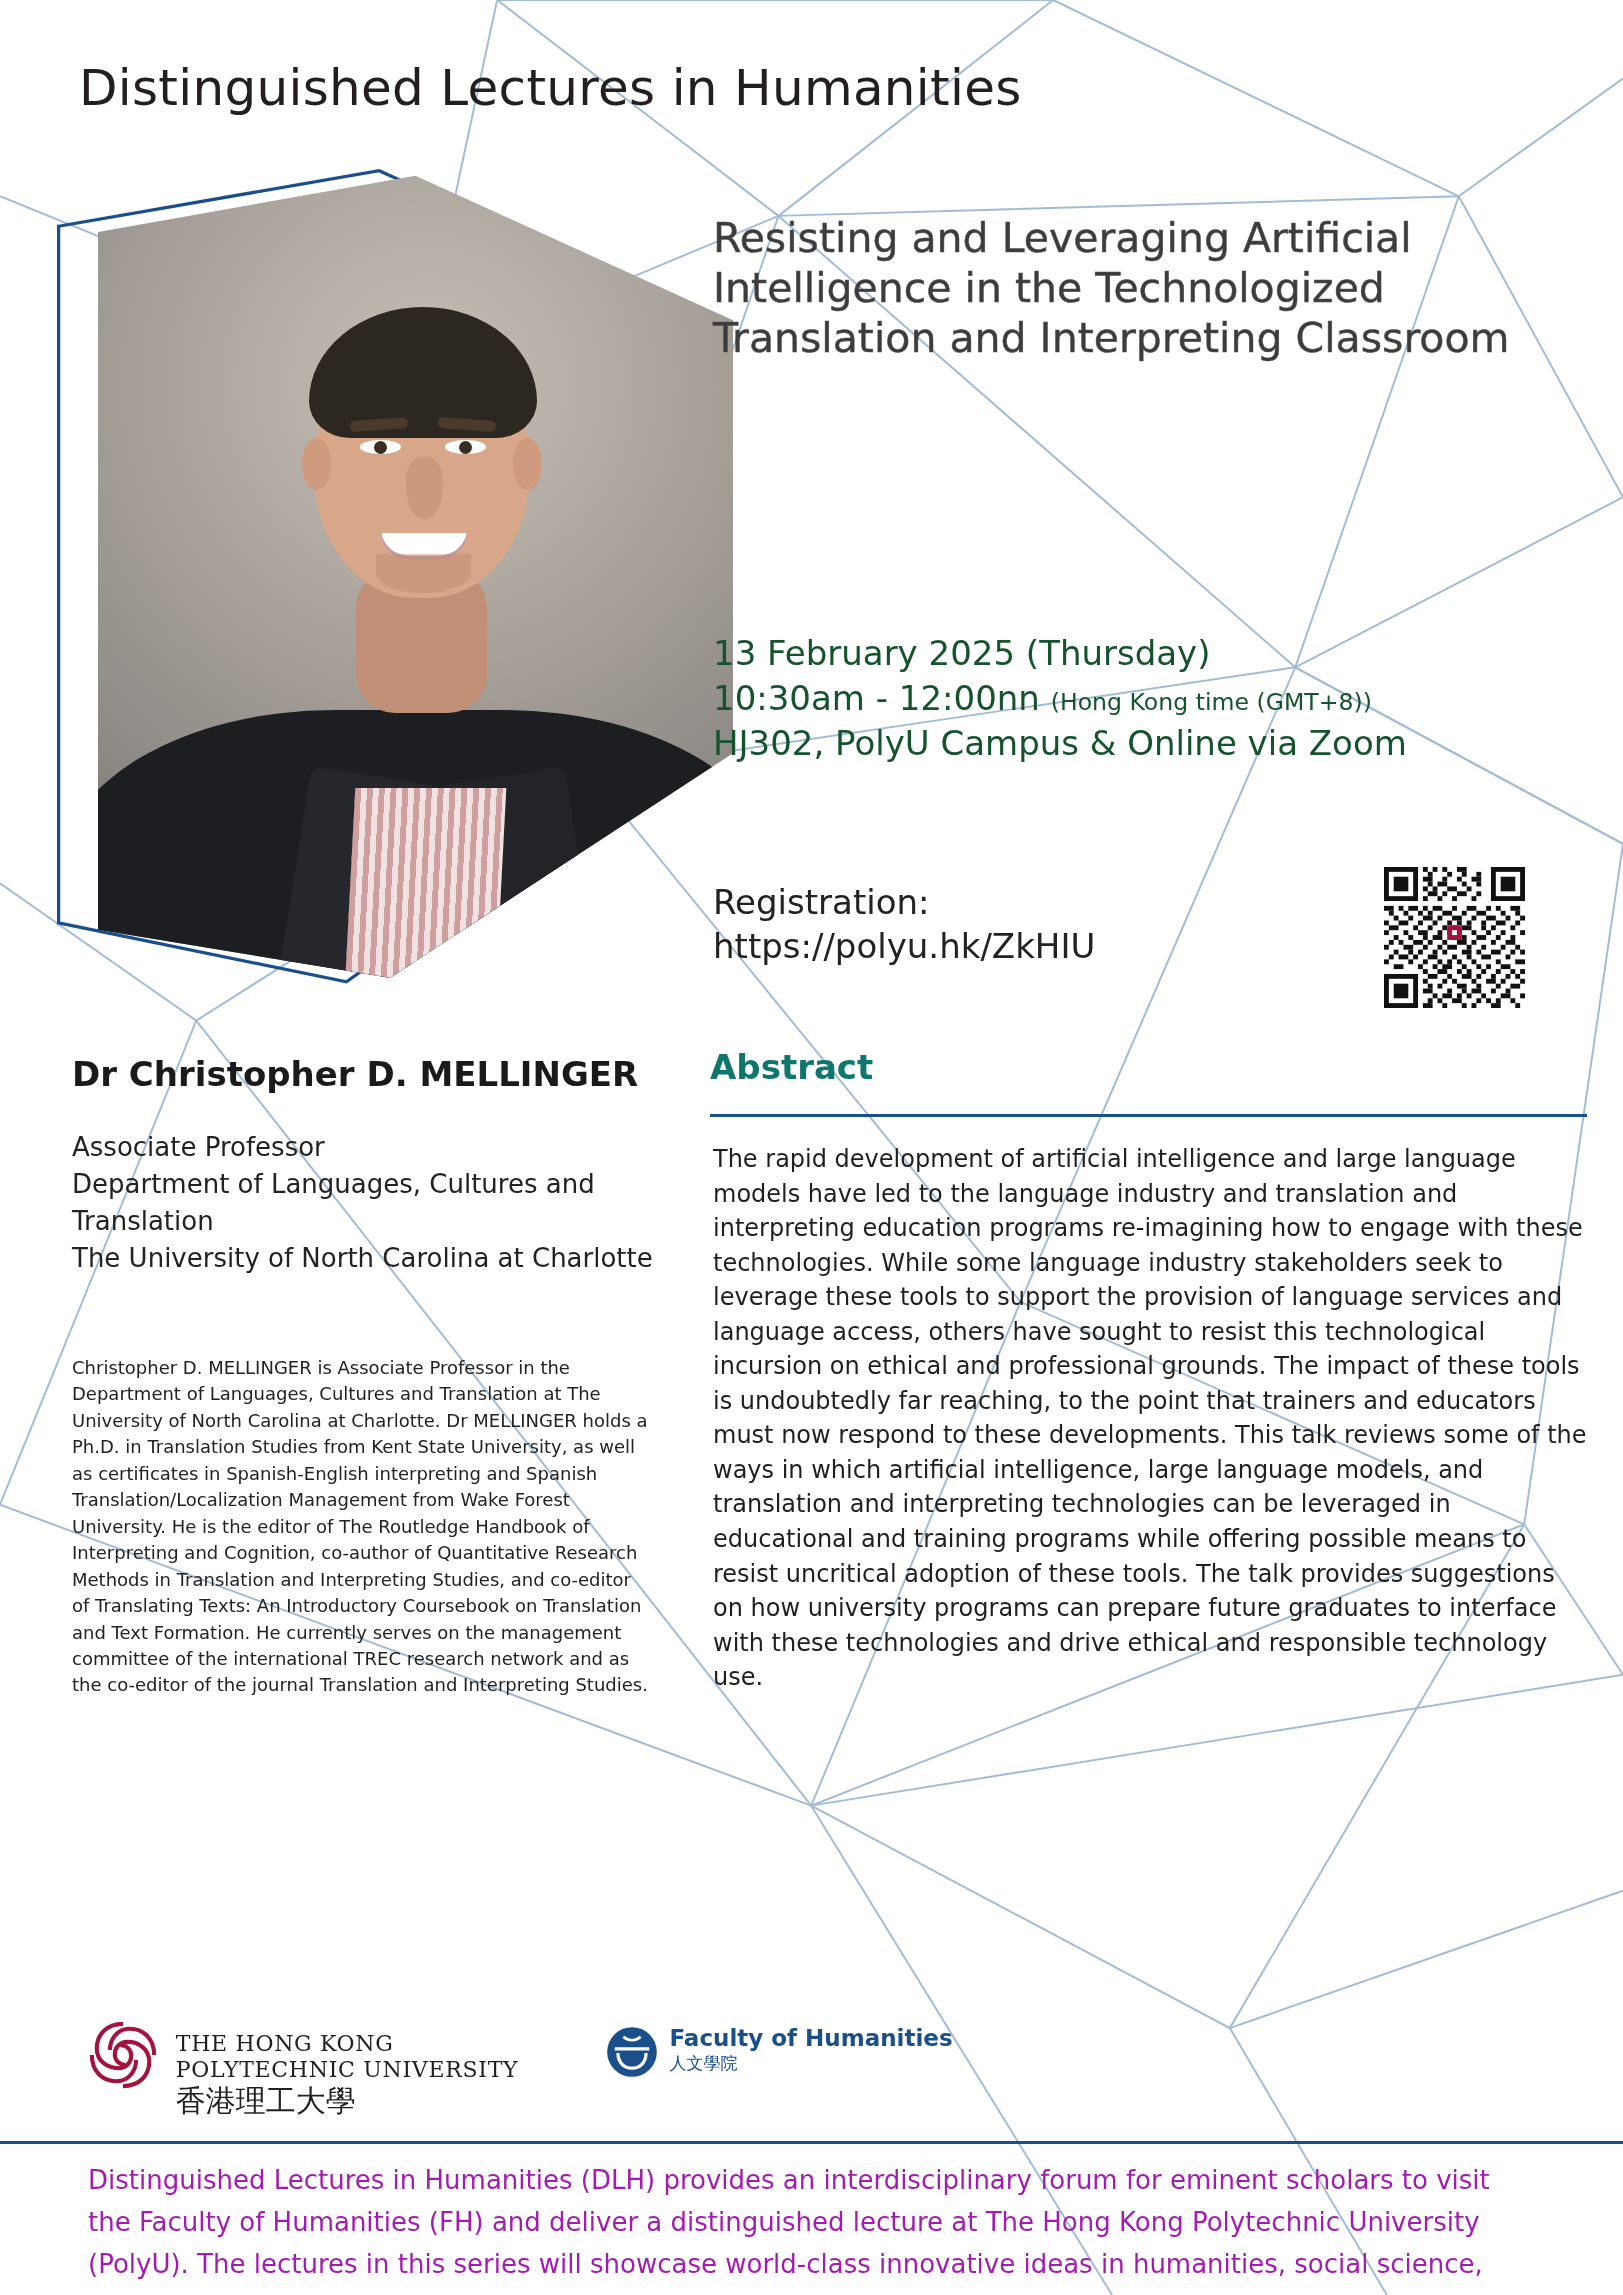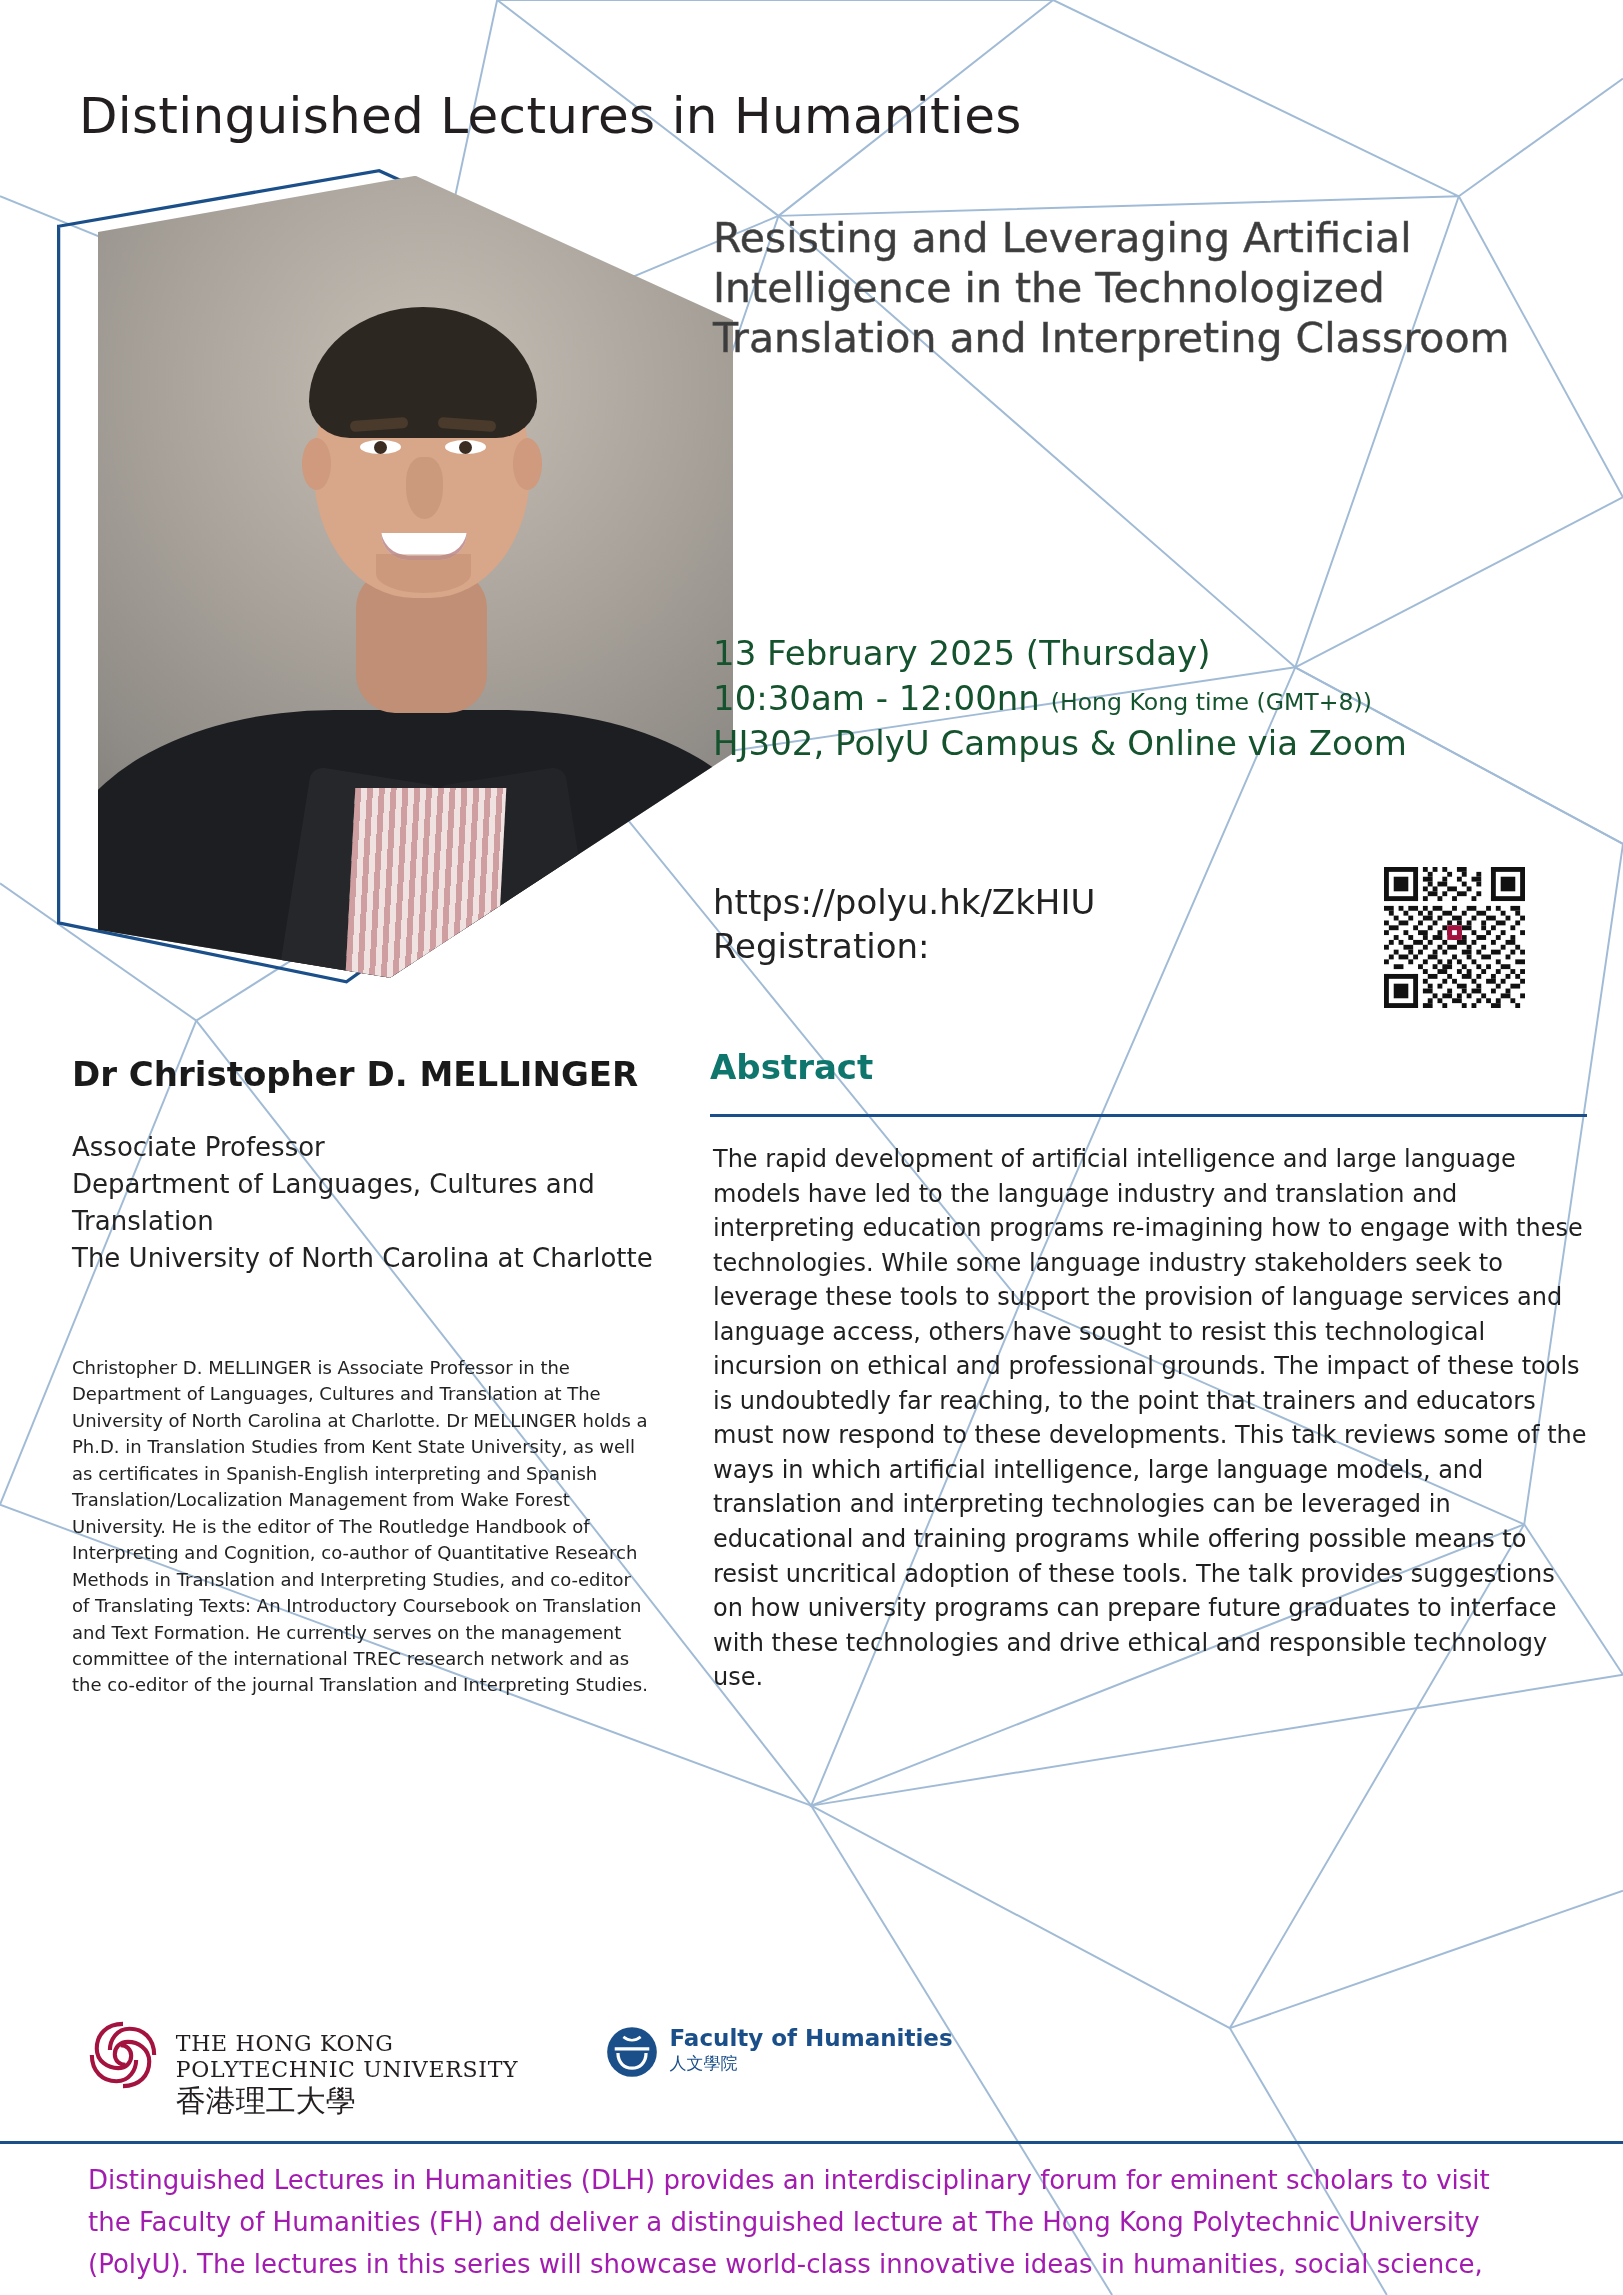--- a/index.html
+++ b/index.html
@@ -34,21 +34,20 @@
   
   #page-title {
     position: absolute;
     left: 79px;
     top: 59px;
     font-size: 50px;
     font-weight: 400;
     letter-spacing: 0.3px;
     color: #231f20;
     font-family: "DejaVu Sans", sans-serif;
-    margin-top: 28px;
   }
 
   
   #portrait-wrap {
     position: absolute;
     left: 39px;
     top: 164px;
     width: 654px;
     height: 851px;
   }
@@ -411,22 +410,22 @@
 <div id="talk-meta" class="layer">
   <div>13 February 2025 (Thursday)</div>
   <div>
     <span>10:30am - 12:00nn</span>
     <span class="small">(Hong Kong time (GMT+8))</span>
   </div>
   <div>HJ302, PolyU Campus &amp; Online via Zoom</div>
 </div>
 
 <div id="registration" class="layer">
+  <div>Registration:</div>
   <div>https://polyu.hk/ZkHIU</div>
-  <div>Registration:</div>
 </div>
 
 <svg id="qr" class="layer" viewBox="0 0 29 29">
   <rect width="29" height="29" fill="#ffffff"></rect>
   <g fill="#111111">
     <rect x="0" y="0" width="7" height="1"></rect>
       <rect x="0" y="6" width="7" height="1"></rect>
     <rect x="0" y="0" width="1" height="7"></rect>
       <rect x="6" y="0" width="1" height="7"></rect>
     <rect x="2" y="2" width="3" height="3"></rect>

